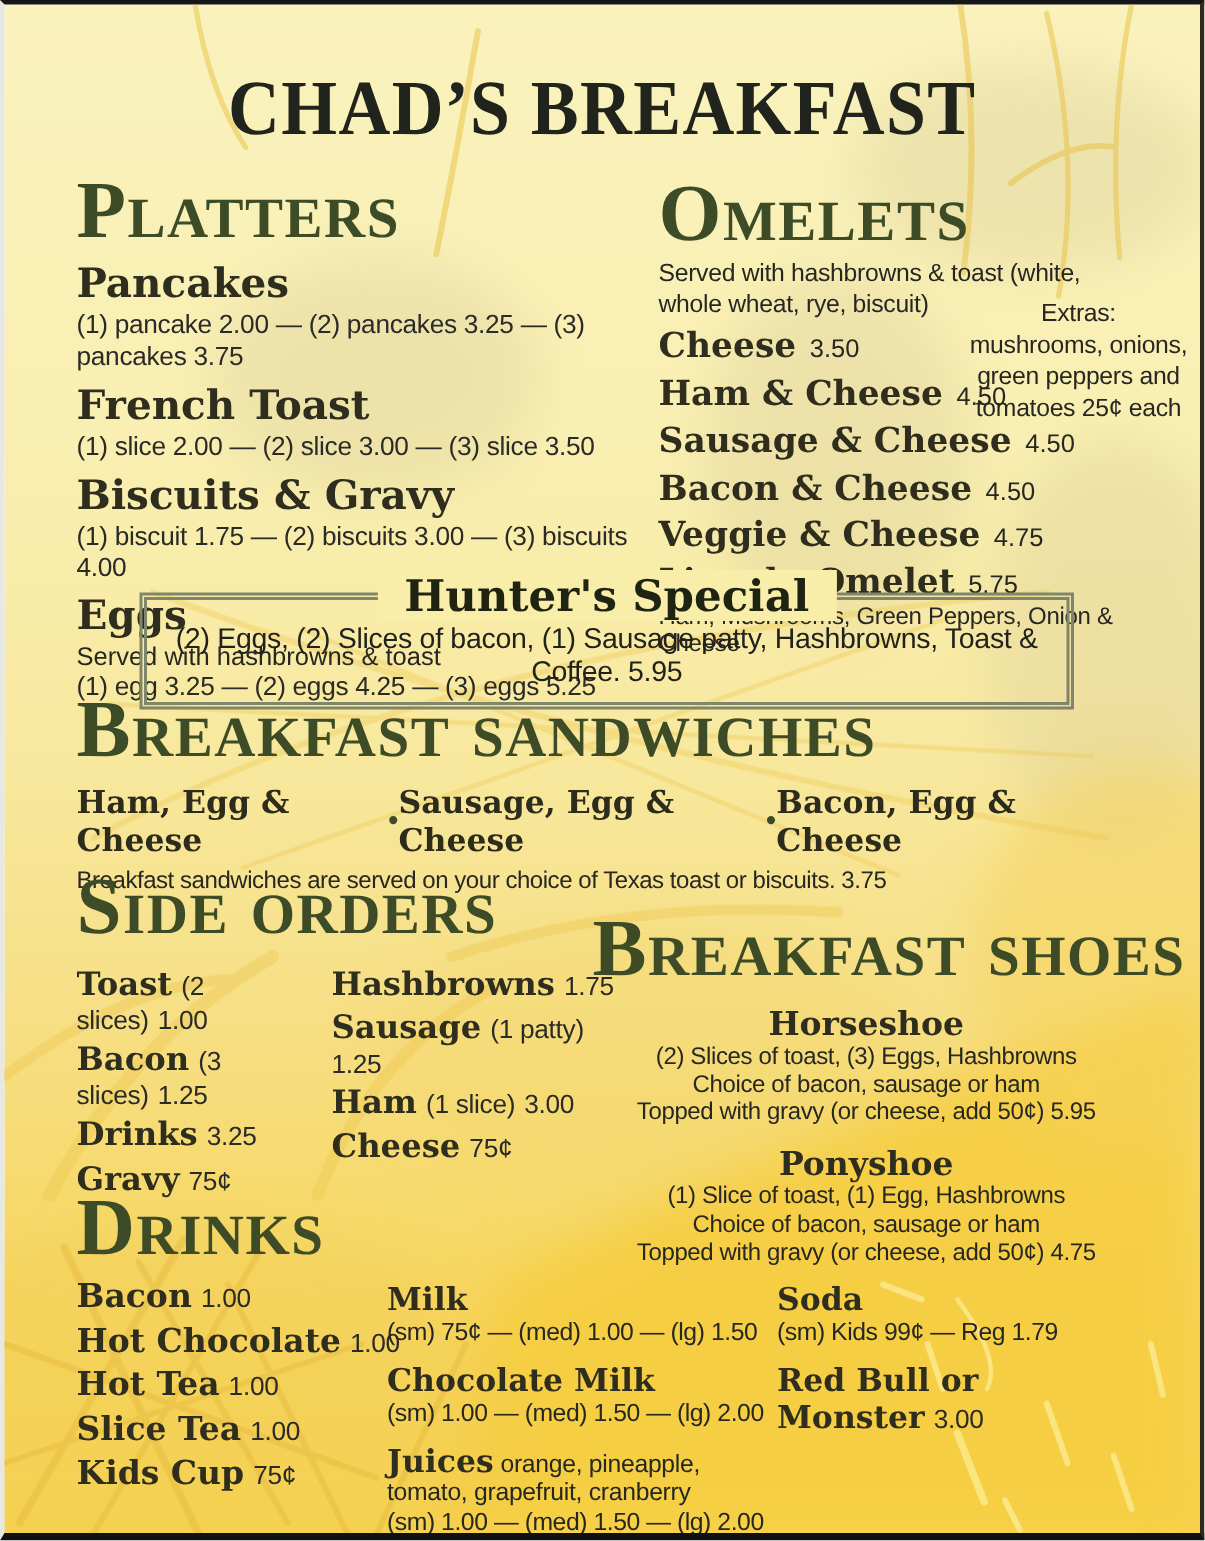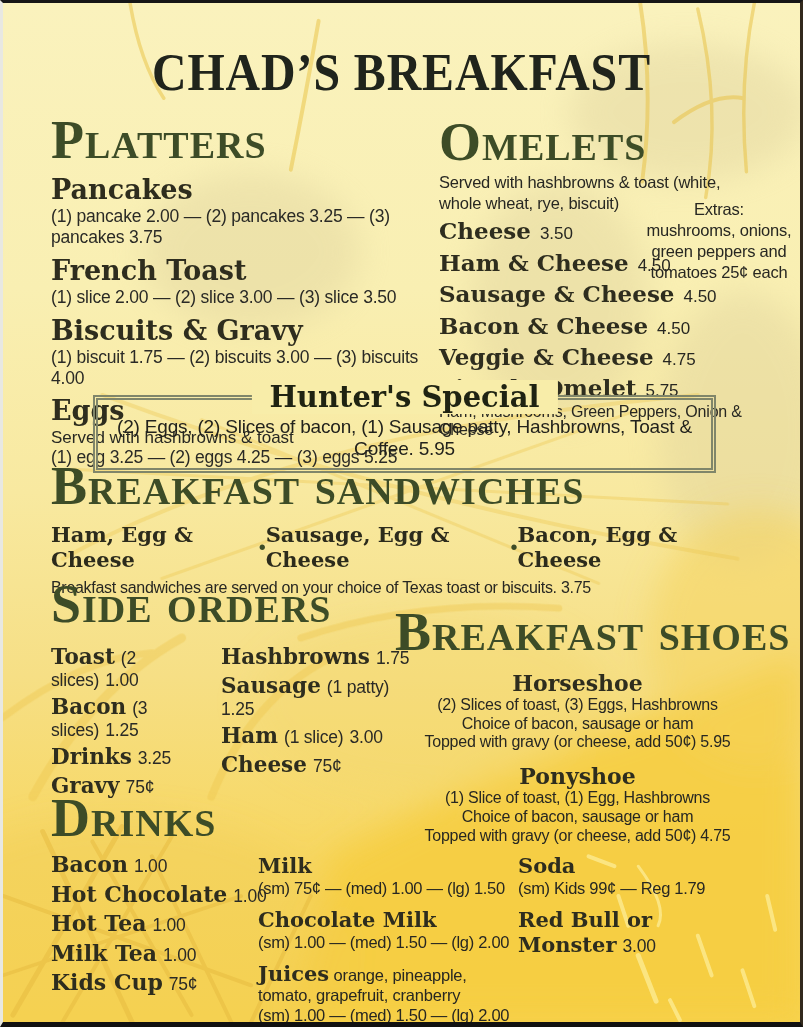--- a/index.html
+++ b/index.html
@@ -281,21 +281,21 @@
     <div class="sitem">
       <span class="iname">Bacon</span><span class="price">1.00</span>
     </div>
     <div class="sitem">
       <span class="iname">Hot Chocolate</span><span class="price">1.00</span>
     </div>
     <div class="sitem">
       <span class="iname">Hot Tea</span><span class="price">1.00</span>
     </div>
     <div class="sitem">
-      <span class="iname">Milk Tea</span><span class="price">1.00</span>
+      <span class="iname">Slice Tea</span><span class="price">1.00</span>
     </div>
     <div class="sitem">
       <span class="iname">Kids Cup</span><span class="price">75¢</span>
     </div>
   </section>
 
   <section class="dcol2 layer">
     <div class="dblock">
       <span class="iname">Milk</span>
       <div class="dsizes">(sm) 75¢ — (med) 1.00 — (lg) 1.50</div>

